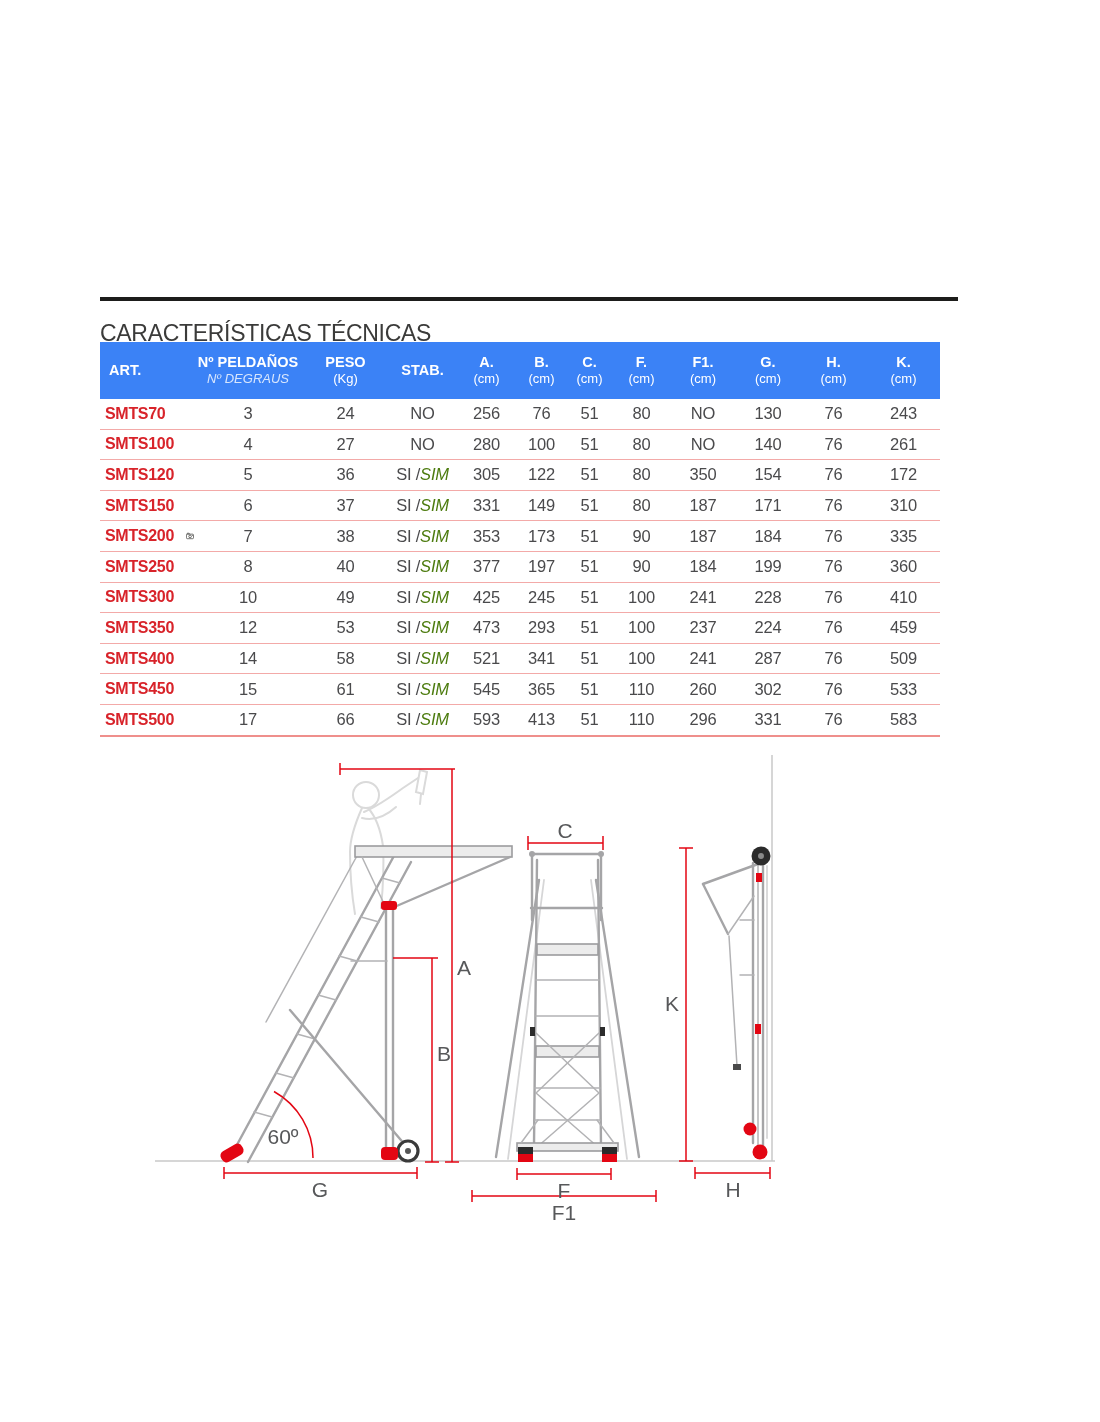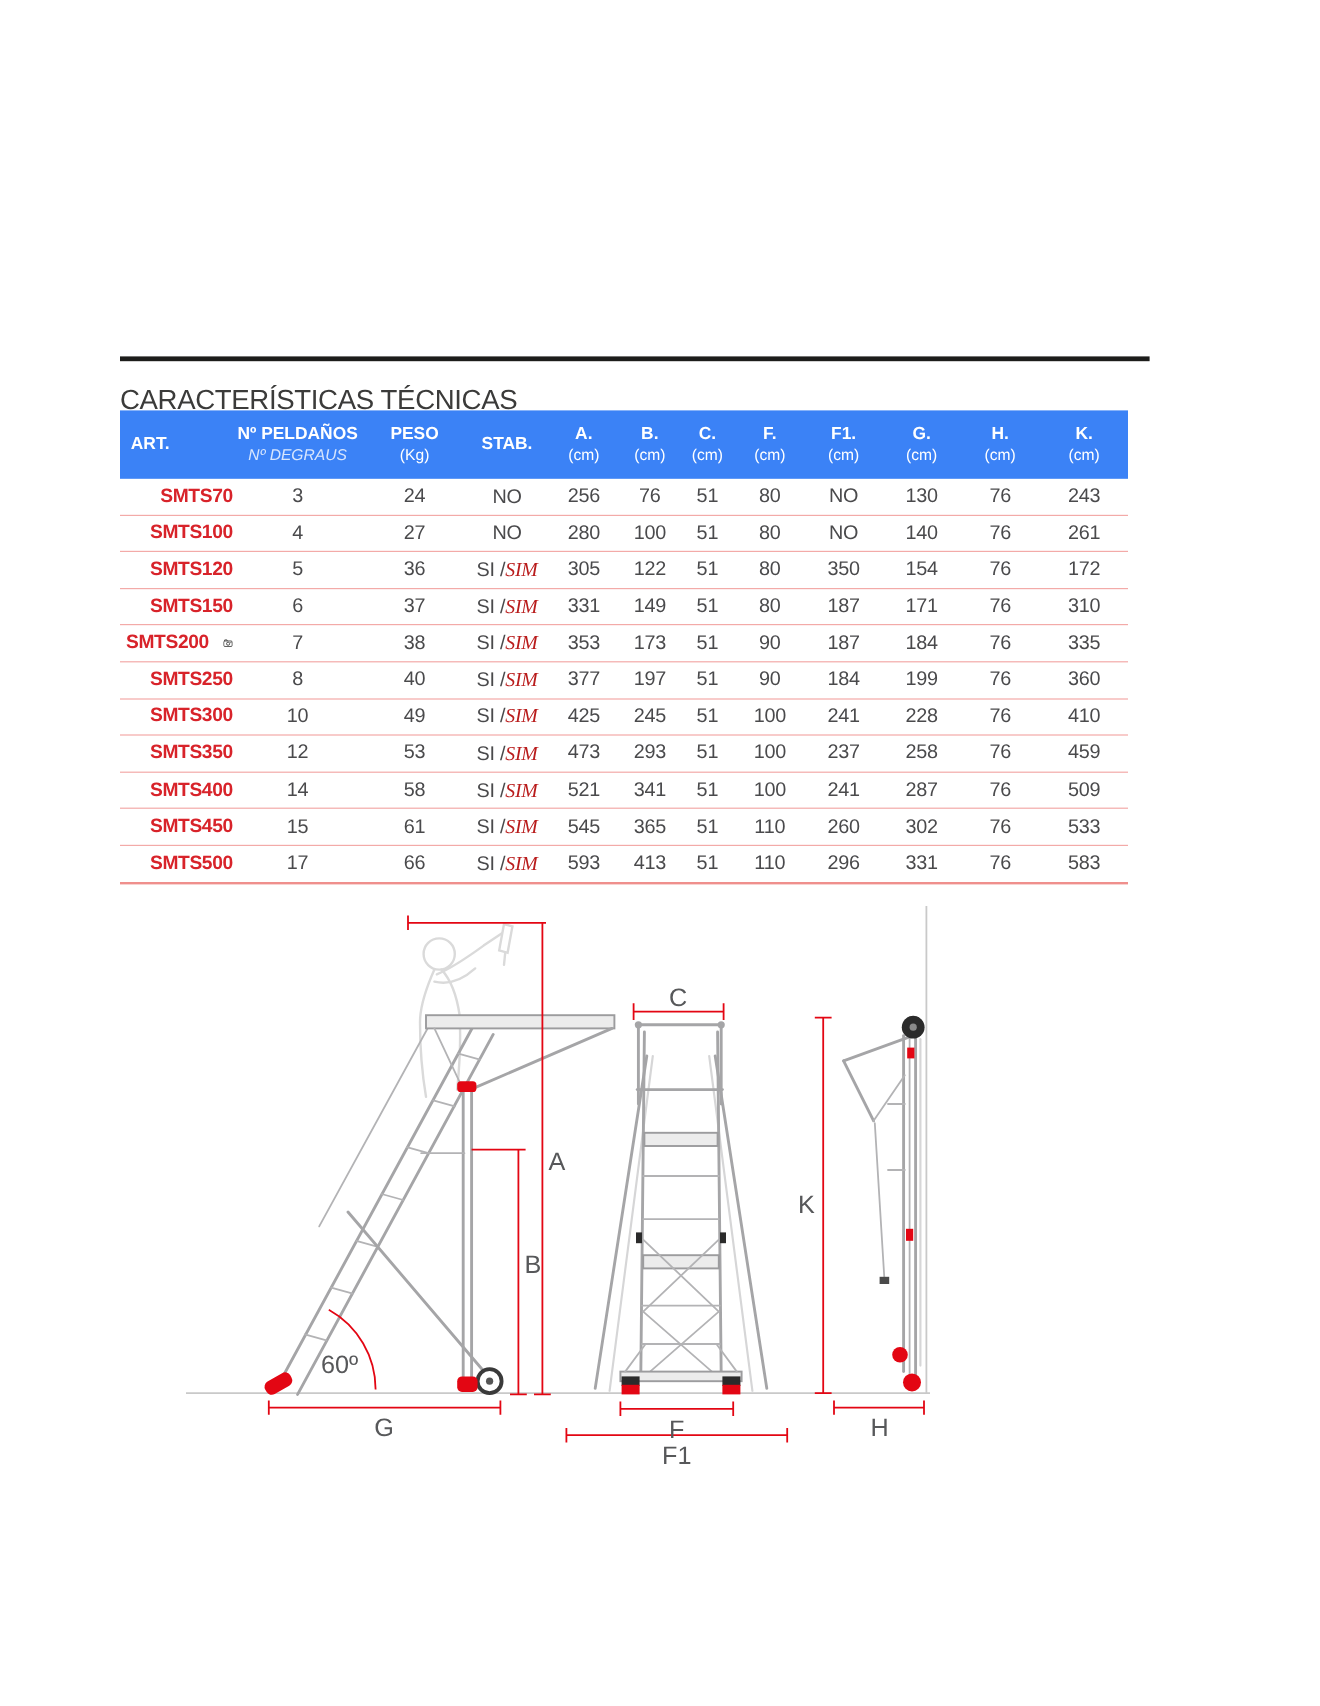--- a/index.html
+++ b/index.html
@@ -17,24 +17,24 @@
   .th{display:flex;flex-direction:column;justify-content:center;align-items:center;height:100%;
       color:#fff;line-height:1.25;}
   .th .th1{font-size:14.5px;font-weight:700;white-space:nowrap;}
   .th .th2{font-size:13px;font-weight:400;white-space:nowrap;}
   .th .th2.it{font-style:italic;opacity:.8;}
   .th.c0{align-items:flex-start;padding-left:9px;box-sizing:border-box;}
   .tbody{border-bottom:2px solid #ef8f8c;}
   .tr{display:flex;height:29.6px;align-items:center;border-bottom:1px solid #f3aaa8;}
   .tr:last-child{border-bottom:none;}
   .td{font-size:16.5px;color:#4a4a4c;text-align:center;letter-spacing:-0.2px;white-space:nowrap;}
-  .td.c0{display:flex;align-items:center;text-align:left;padding-left:5px;box-sizing:border-box;justify-content:flex-end;}
+  .td.c0{display:flex;align-items:center;text-align:left;padding-left:5px;box-sizing:border-box;}
   .art{color:#d8232a;font-weight:700;font-size:16px;letter-spacing:-0.3px;}
   .cam{margin-left:12px;display:none;}
-  .stab-alt{font-style:italic;color:#b91c1c;font-family:Liberation Serif, serif;}
+  .stab-alt{font-style:italic;color:#4d7c0f;}
   .c0{width:94px;}.c1{width:108px;}.c2{width:87px;}.c3{width:67px;}.c4{width:61px;}
   .c5{width:49px;}.c6{width:47px;}.c7{width:57px;}.c8{width:66px;}.c9{width:64px;}
   .c10{width:67px;}.c11{width:73px;}
 
   
   #diagram{left:140px;top:748px;}
   .dim{stroke:#e30613;stroke-width:1.5;fill:none;}
   .dimlabel{fill:#57585a;font-size:21px;font-family:"Liberation Sans",sans-serif;}
   .rail{stroke:#a5a5a7;stroke-width:2.4;fill:none;stroke-linecap:round;}
   .rail-thin{stroke:#b3b3b5;stroke-width:1.5;fill:none;stroke-linecap:round;}
@@ -266,21 +266,21 @@
     <div class="td c1">12</div>
     <div class="td c2">53</div>
     <div class="td c3">
       <span class="stab-main">SI /</span><span class="stab-alt">SIM</span>
     </div>
     <div class="td c4">473</div>
     <div class="td c5">293</div>
     <div class="td c6">51</div>
     <div class="td c7">100</div>
     <div class="td c8">237</div>
-    <div class="td c9">258</div>
+    <div class="td c9">224</div>
     <div class="td c10">76</div>
     <div class="td c11">459</div>
   </div>
 
   <div class="tr">
     <div class="td c0">
       <span class="art">SMTS400</span>
 
     </div>
     <div class="td c1">14</div>

